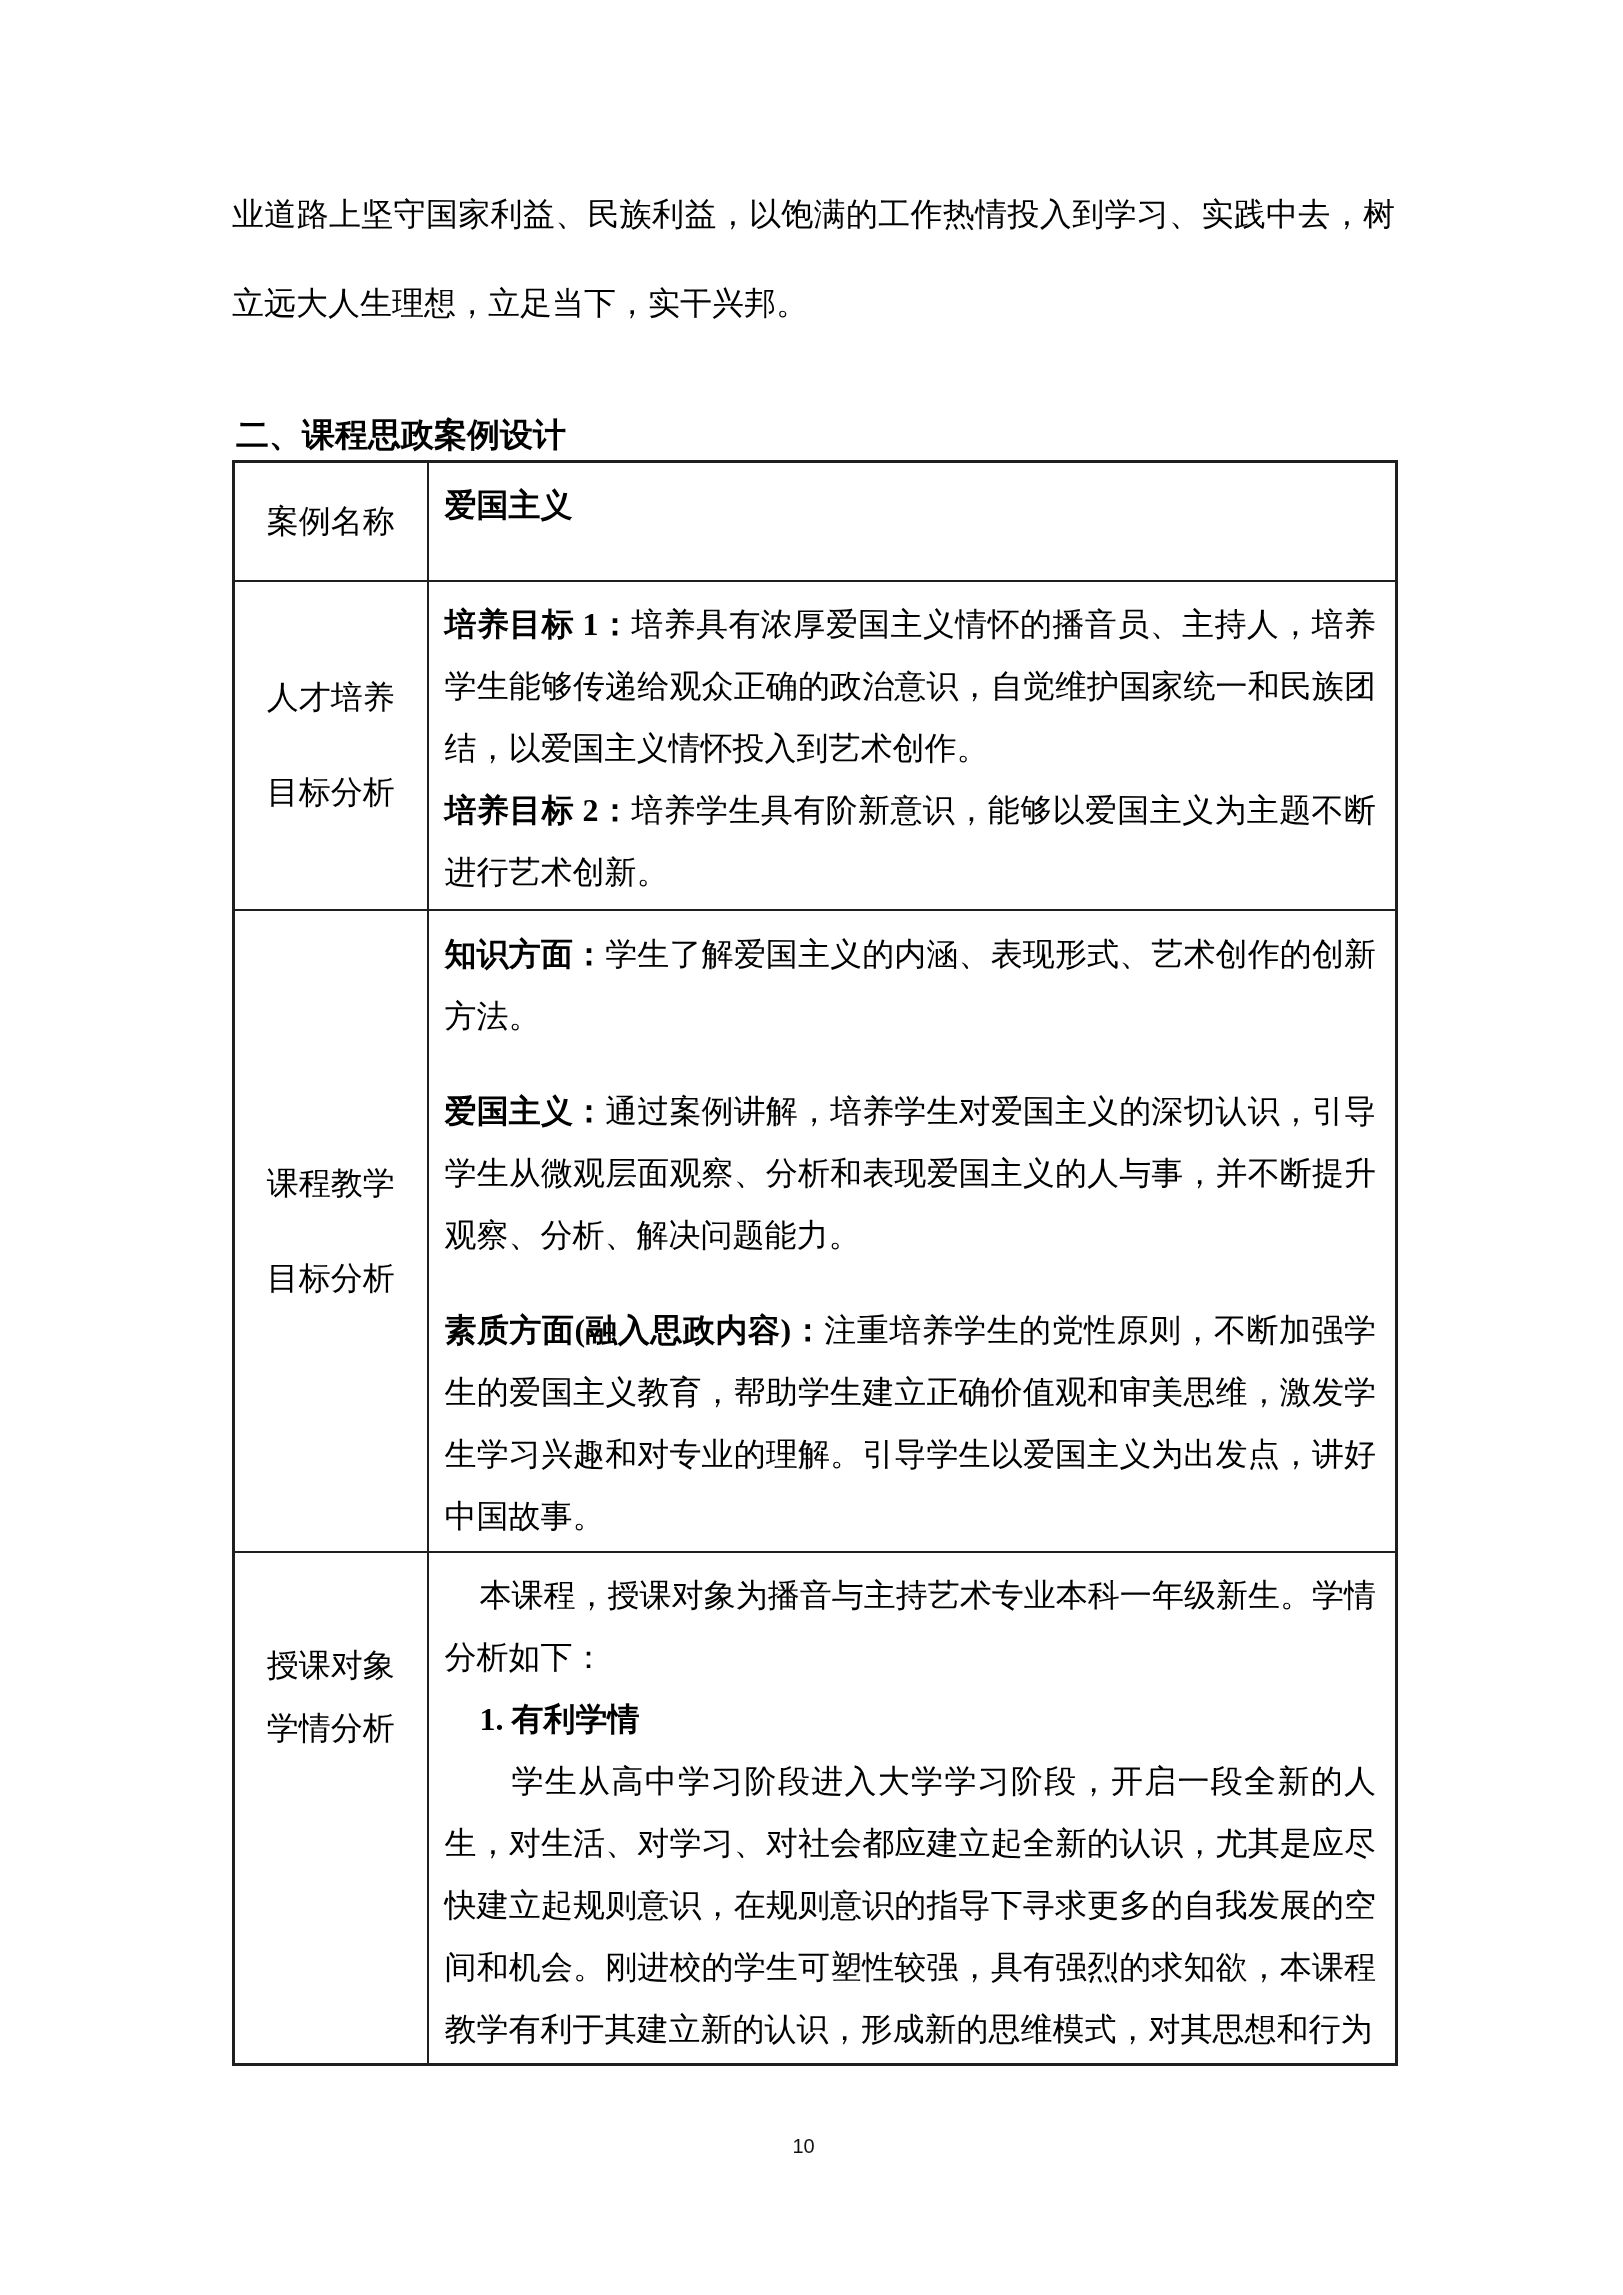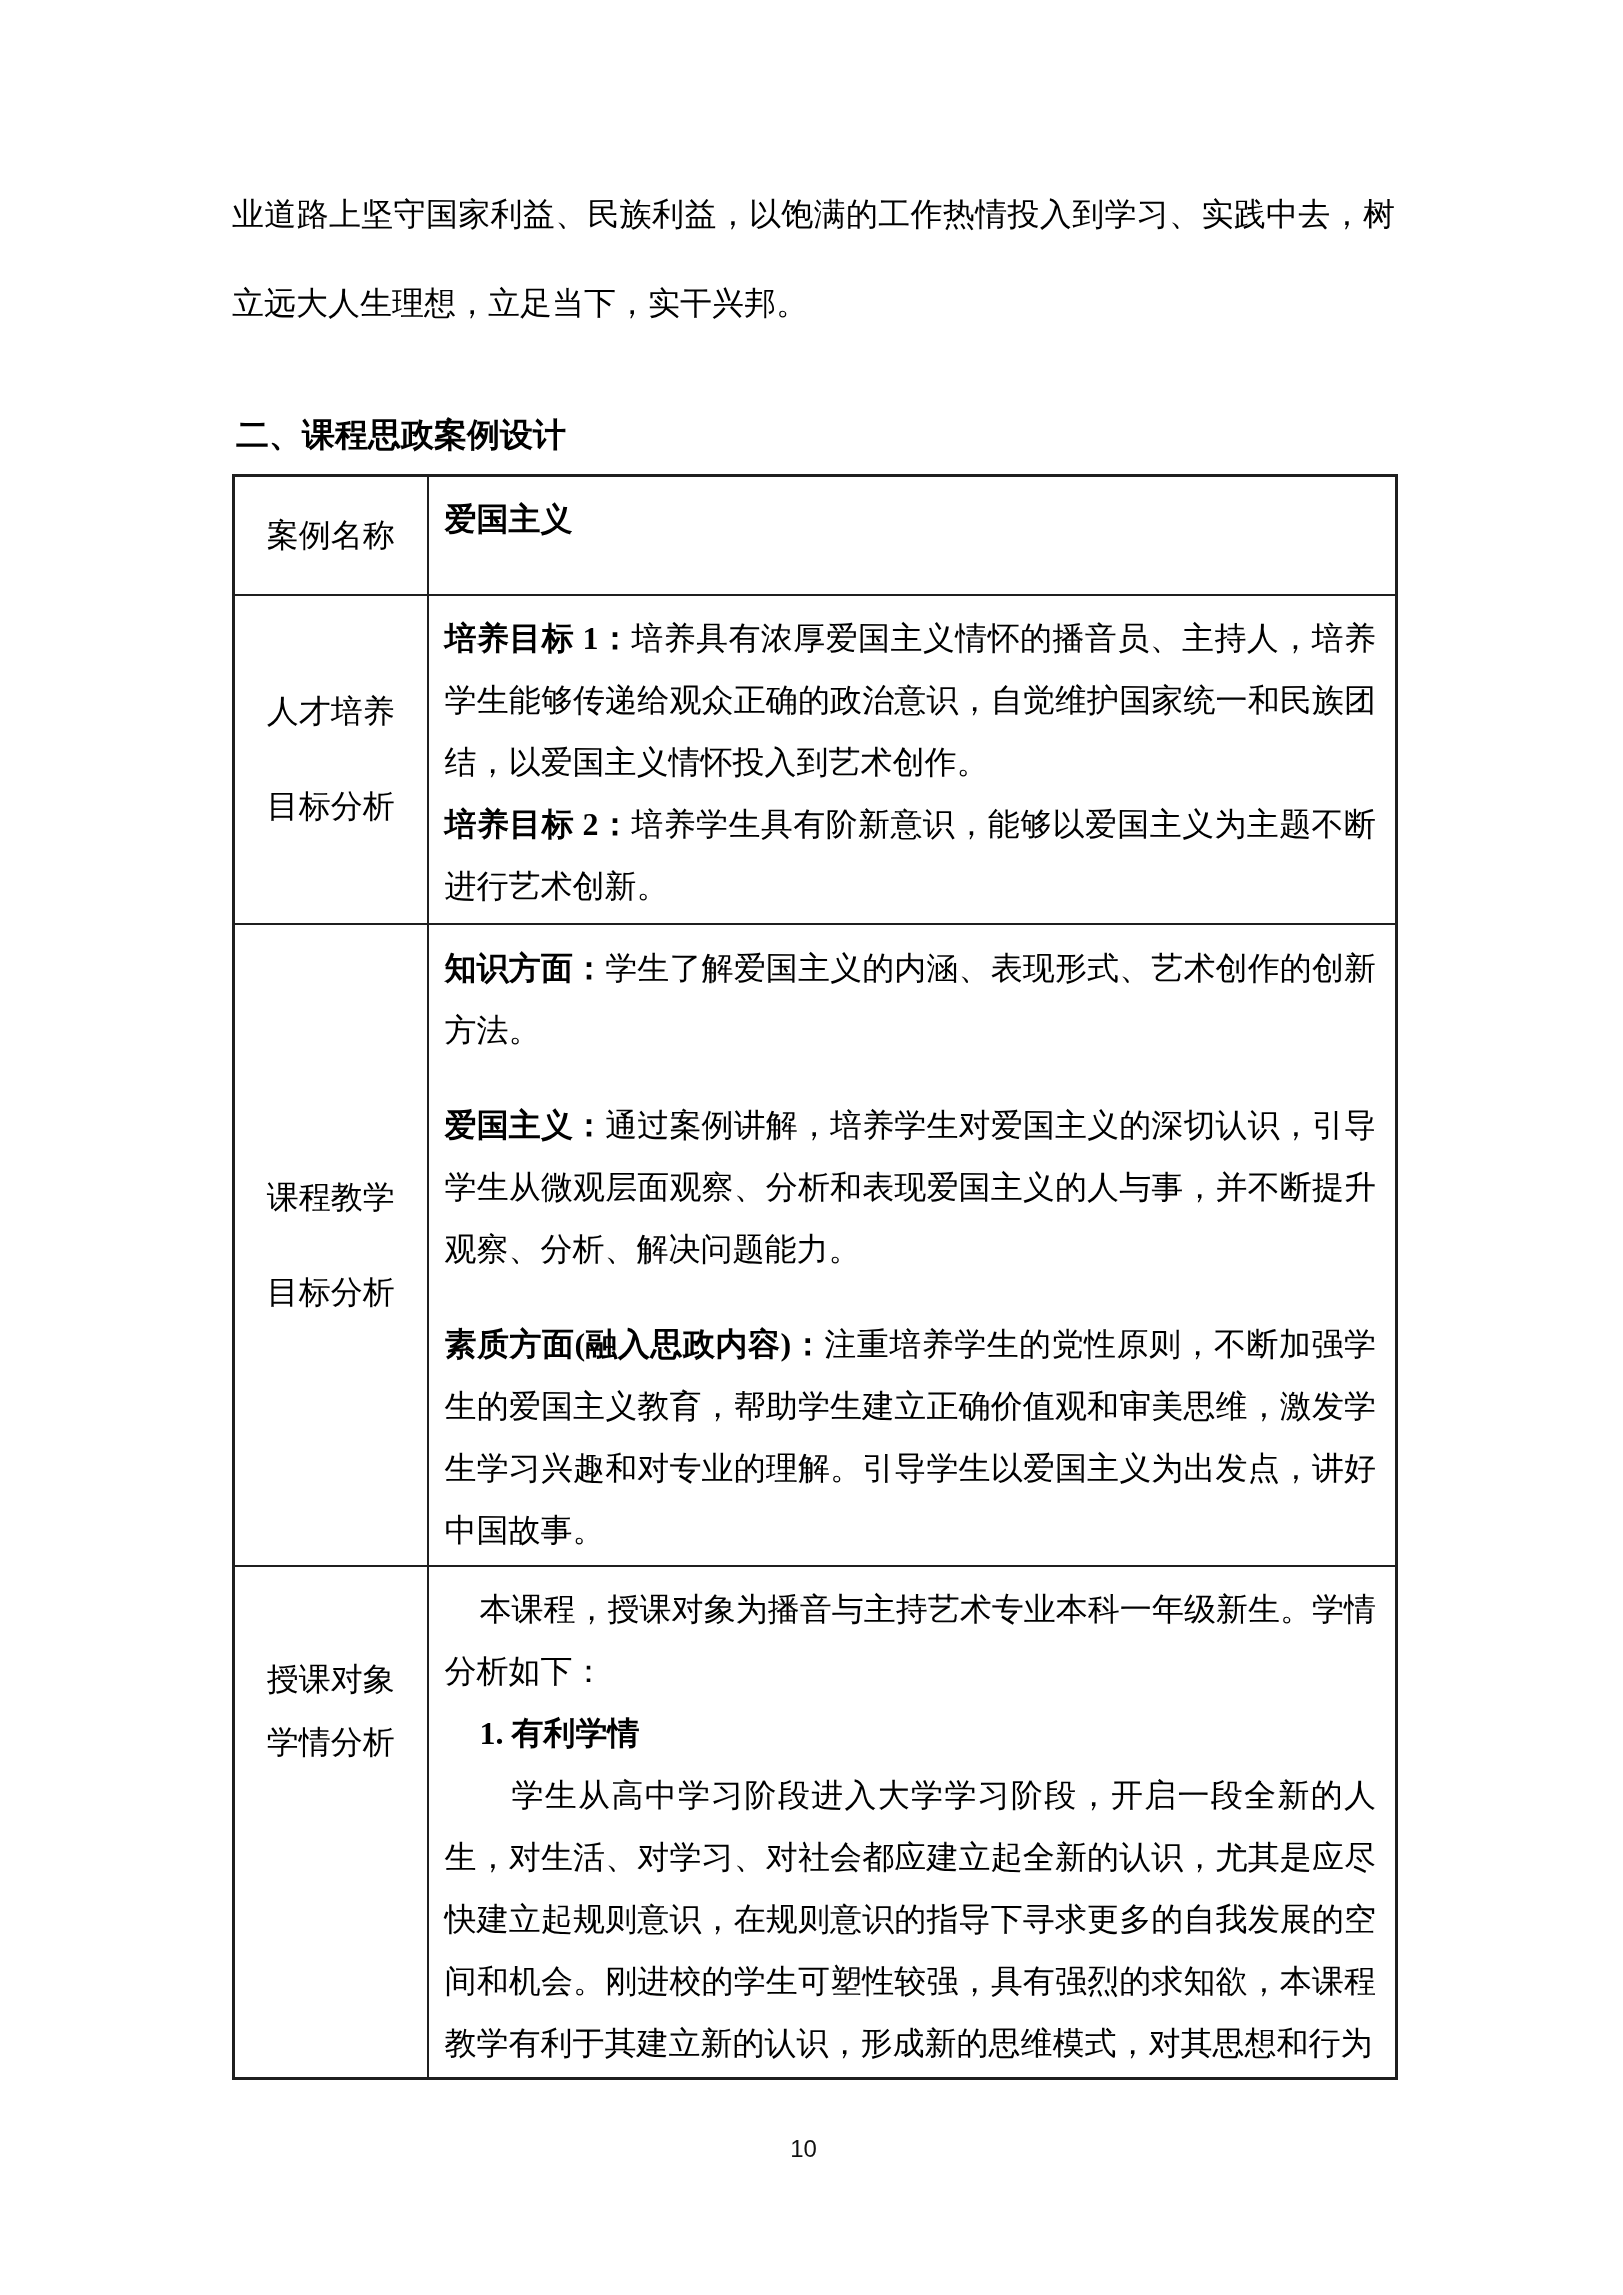--- a/index.html
+++ b/index.html
@@ -23,21 +23,21 @@
     text-align:justify;
     text-justify:inter-ideograph;
   }
   .heading {
     margin:63px 0 0 4px;
     font-size:33px;
     font-weight:bold;
     line-height:48px;
   }
   table.case-table {
-    margin-top:15px;
+    margin-top:1px;
     border-collapse:collapse;
     table-layout:fixed;
     width:1163px;
     border:3.2px solid #1f1f1f;
   }
   .case-table th, .case-table td {
     border:2.4px solid #1f1f1f;
     font-size:32px;
     font-weight:normal;
     box-sizing:border-box;
@@ -68,21 +68,21 @@
   }
   .para { margin:0; }
   .b { font-weight:bold; }
   .ind1 { text-indent:35px; }
   .ind2 { text-indent:67px; }
   .page-number {
     position:absolute;
     top:2135px; left:0; right:16px;
     text-align:center;
     font-family:"Liberation Sans","DejaVu Sans",sans-serif;
-    font-size:24px;
+    font-size:20px;
     color:#111111;
   }
 </style>
 </head>
 <body>
 
 <div class="page">
   <div class="content">
 
     <p class="intro">业道路上坚守国家利益、民族利益，以饱满的工作热情投入到学习、实践中去，树立远大人生理想，立足当下，实干兴邦。</p>

